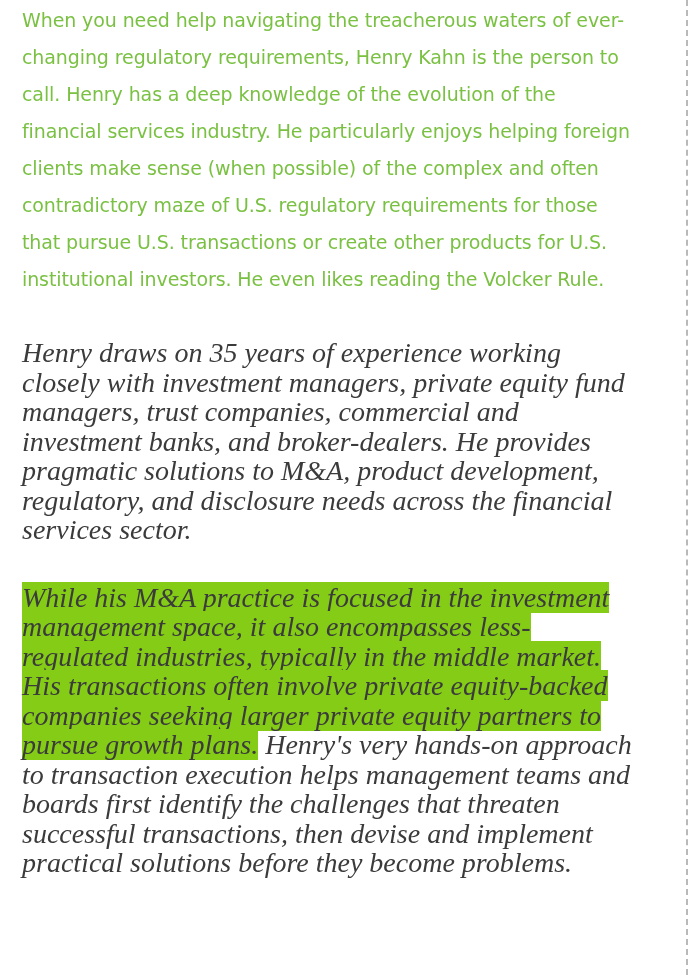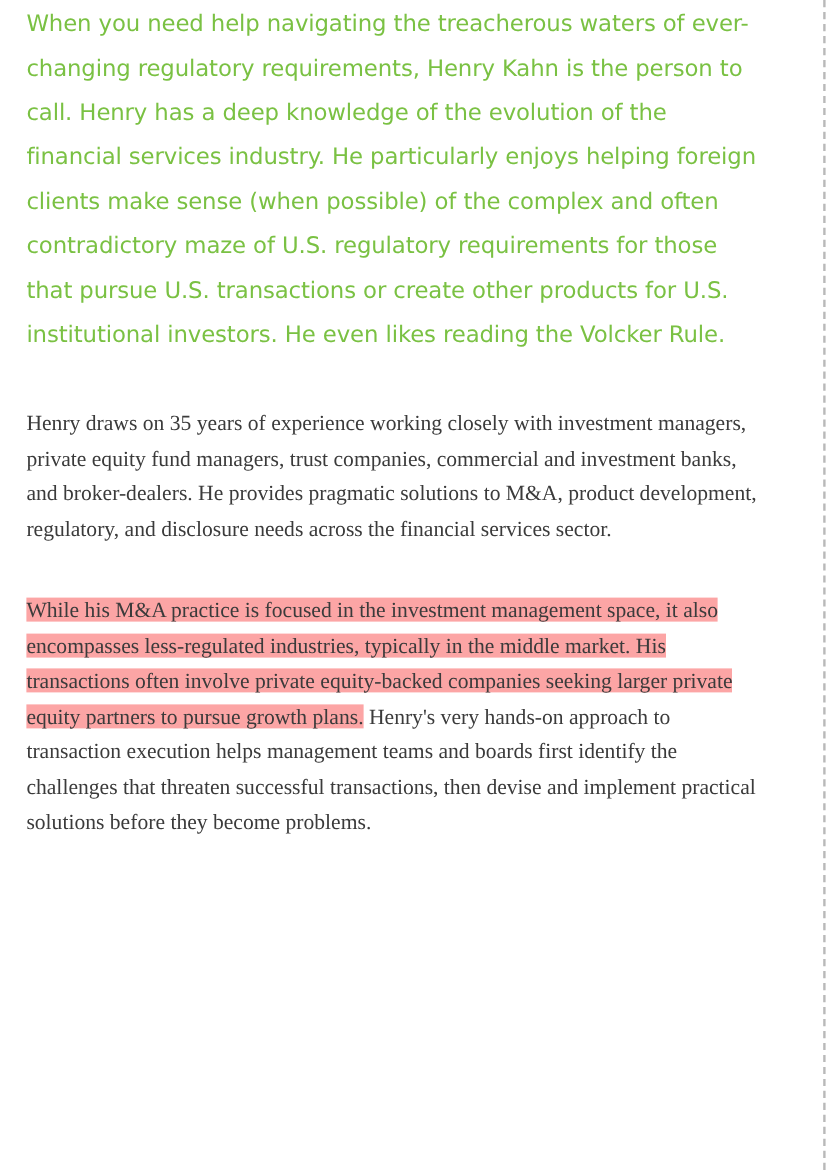--- a/index.html
+++ b/index.html
@@ -36,28 +36,29 @@
     font-size: 19px;
     line-height: 37px;
     font-weight: 400;
     margin: 0;
     padding-top: 2px;
     letter-spacing: -0.1px;
   }
   .body-para {
     font-family: "Liberation Serif", serif;
     color: #3b3b3b;
-    font-size: 18px;
+    font-size: 28px;
     line-height: 29.5px;
     margin: 0;
+    font-style: italic;
   }
   .para-gap-1 { margin-top: 40px; }
   .para-gap-2 { margin-top: 38px; }
   .hl {
-    background: #fca5a5;
+    background: #84cc16;
     box-decoration-break: clone;
     text-align: center;
     -webkit-box-decoration-break: clone;
   }
 </style>
 </head>
 <body>
 
 <div class="page">
 

